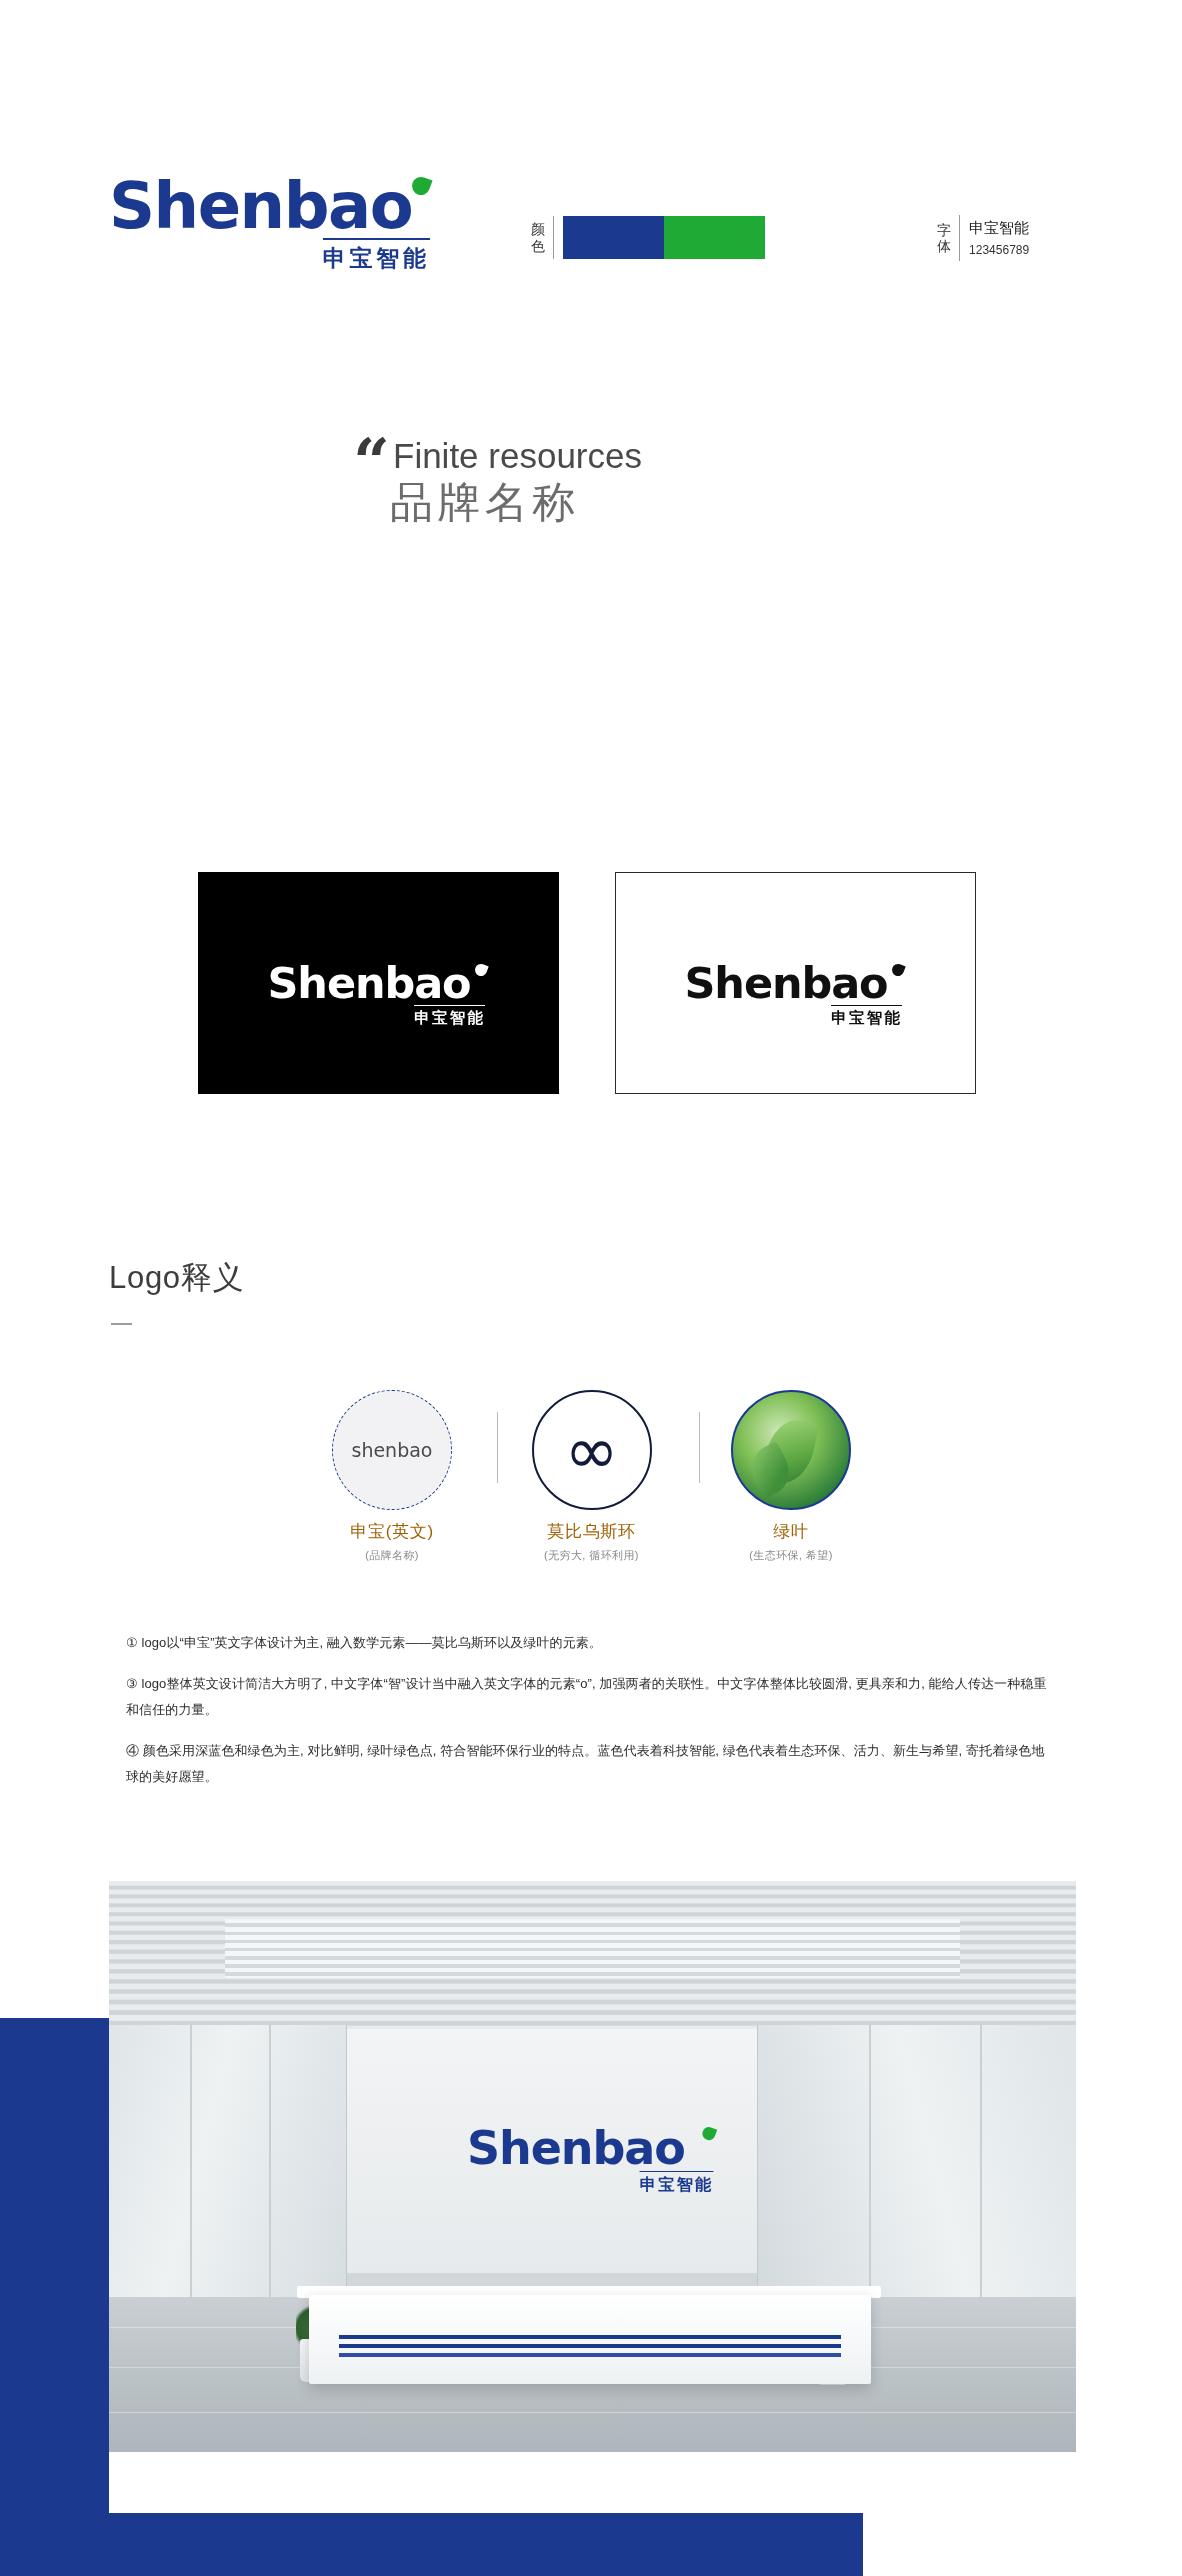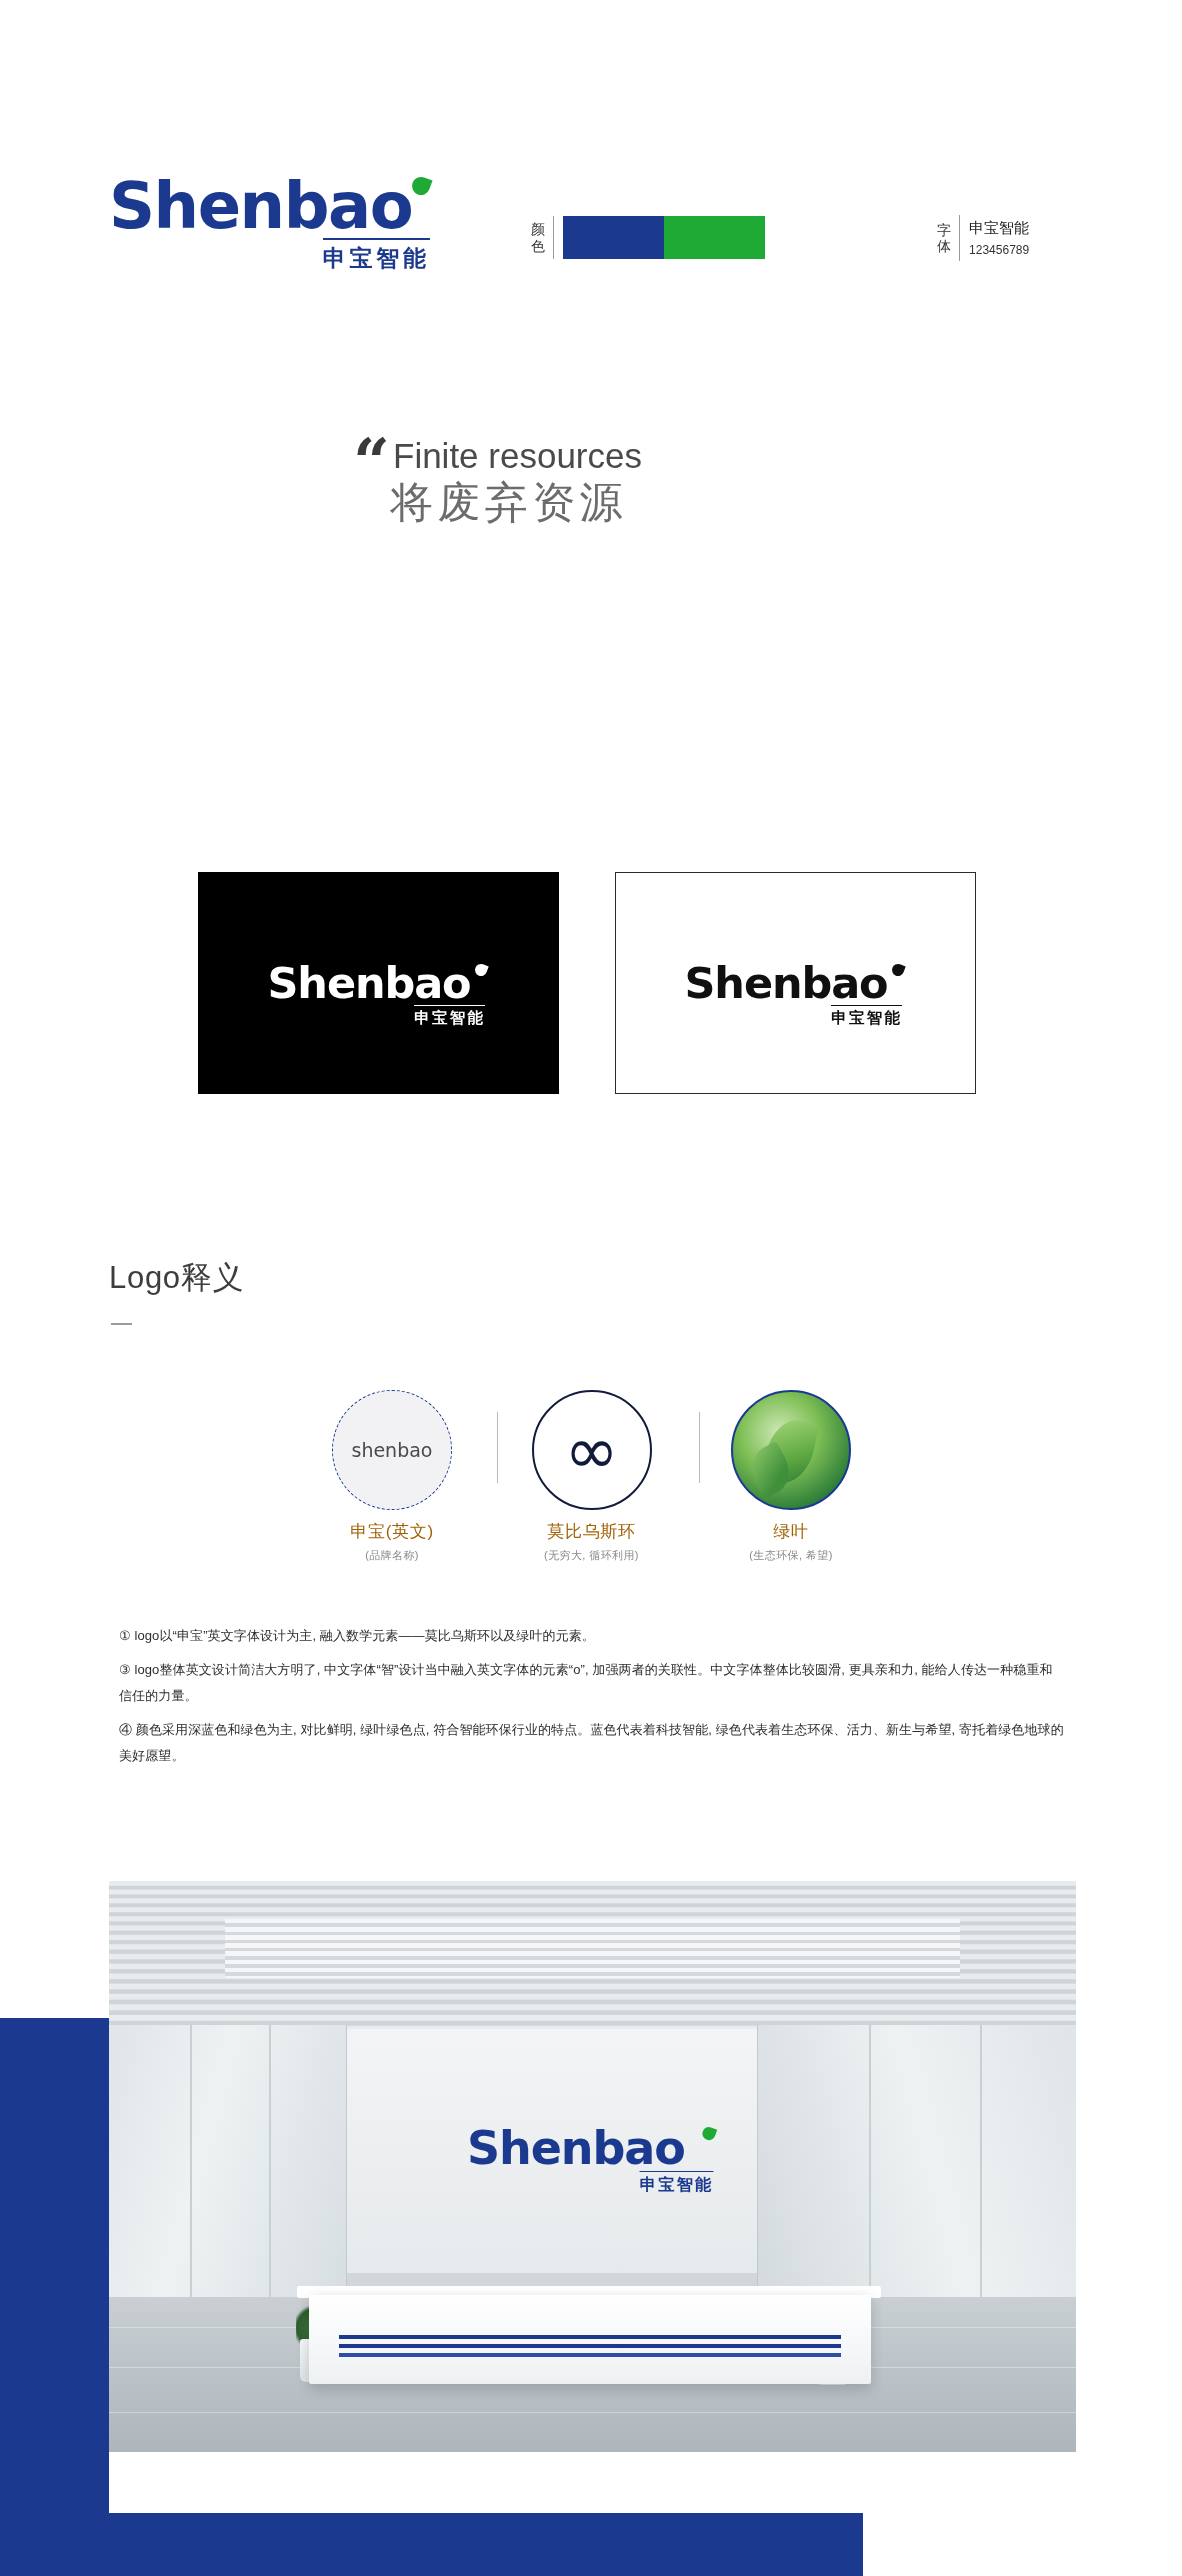--- a/index.html
+++ b/index.html
@@ -295,21 +295,21 @@
   .explain {
     position: absolute;
     left: 111px;
     top: 1615px;
     width: 961px;
     font-size: 13px;
     line-height: 2.0;
     color: #2d2d2d;
     letter-spacing: 0.1px;
   }
-  .explain p { margin: 8px; }
+  .explain p { margin: 15px; }
 
   
   .photo {
     position: absolute;
     left: 109px;
     top: 1881px;
     width: 967px;
     height: 571px;
     overflow: hidden;
     background: linear-gradient(#d9dde0, #cfd4d8);
@@ -457,21 +457,21 @@
     <div class="font-vals">
       <div class="font-name">申宝智能</div>
       <div class="font-digits">123456789</div>
     </div>
   </div>
 </div>
 
 <div class="slogan">
   <div class="quote-mark">“</div>
   <div class="slogan-l1">Finite resources</div>
-  <div class="slogan-l3">将废弃资源</div>
+  <div class="slogan-l3">品牌名称</div>
 </div>
 
 <div class="variant variant-dark">
   <div class="vlogo white">
     <div class="logo-word">
       <span>Shenba</span><span>o</span>
       <span class="logo-leaf" style="right:3px; top:2.2px;"></span>
     </div>
     <div class="logo-cn">申宝智能</div>
   </div>

